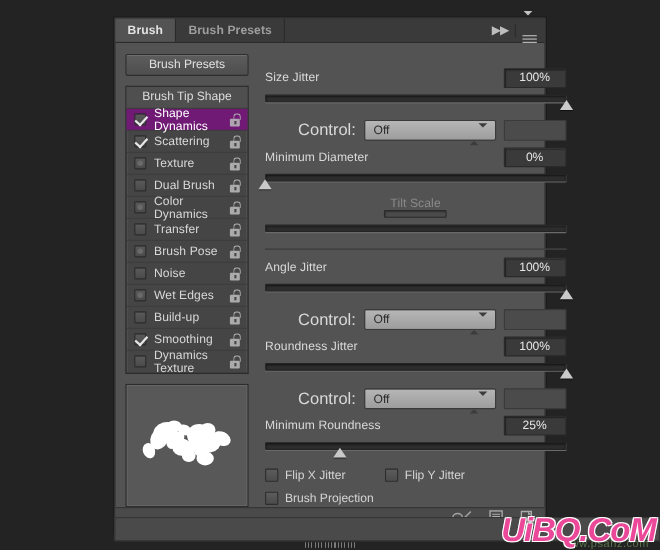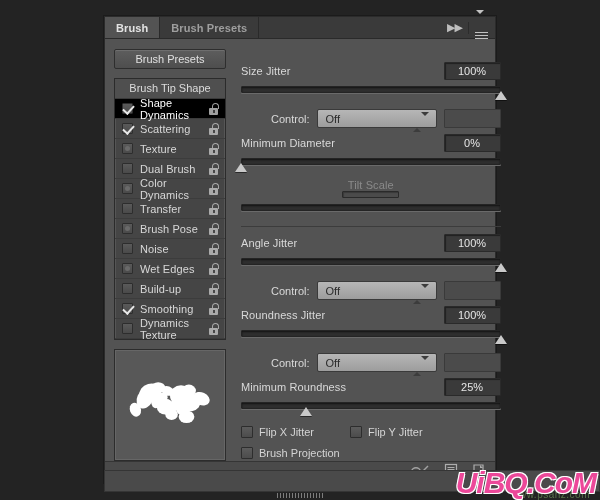--- a/index.html
+++ b/index.html
@@ -77,21 +77,21 @@
   .opt-header {
     height: 20px; line-height: 19px; text-align: center;
     font-size: 11px; color: #dcdcdc;
     background: #4f4f4f; border-bottom: 1px solid #3a3a3a;
   }
   .opt {
     height: 20px; display: flex; align-items: center;
     border-bottom: 1px solid #3c3c3c;
     padding: 0 5px 0 7px; position: relative;
   }
-  .opt.sel { background: #000000; }
+  .opt.sel { background: #701a75; }
   .opt-cb {
     width: 11px; height: 11px; flex: 0 0 11px;
     background: linear-gradient(#5a5a5a,#4a4a4a);
     border: 1px solid #2d2d2d; border-radius: 1px;
     margin-right: 7px; position: relative;
   }
   .opt-cb.radiodot::after {
     content:""; position:absolute; left:2px; top:2px;
     width:5px; height:5px; border-radius:50%;
     background:#6a6a6a;
@@ -160,21 +160,21 @@
     border-bottom: 9px solid #c9c9c9;
     filter: drop-shadow(0 1px 0 rgba(0,0,0,.5));
   }
 
   .sep { height: 1px; background: #4a4a4a; border-top: 1px solid #3c3c3c; margin: 7px 0 6px 0; }
 
   .control-row {
     display: flex; align-items: center; gap: 7px;
     height: 21px; margin: 7px 0 4px 0; padding-left: 30px;
   }
-  .control-row .clabel { font-size: 11px; color: #d9d9d9; }
+  .control-row .clabel { font-size: 15px; color: #d9d9d9; }
   .select {
     position: relative; width: 120px; height: 19px;
     background: linear-gradient(#b6b6b6,#9d9d9d);
     border: 1px solid #3a3a3a; border-radius: 2px;
     font-size: 11px; color: #2b2b2b; line-height: 18px; padding-left: 8px;
   }
   .select .spin { position: absolute; right: 7px; top: 3px; }
   .select .spin .up {
     width: 0; height: 0; border-left: 4px solid transparent;
     border-right: 4px solid transparent; border-bottom: 4px solid #3c3c3c;

